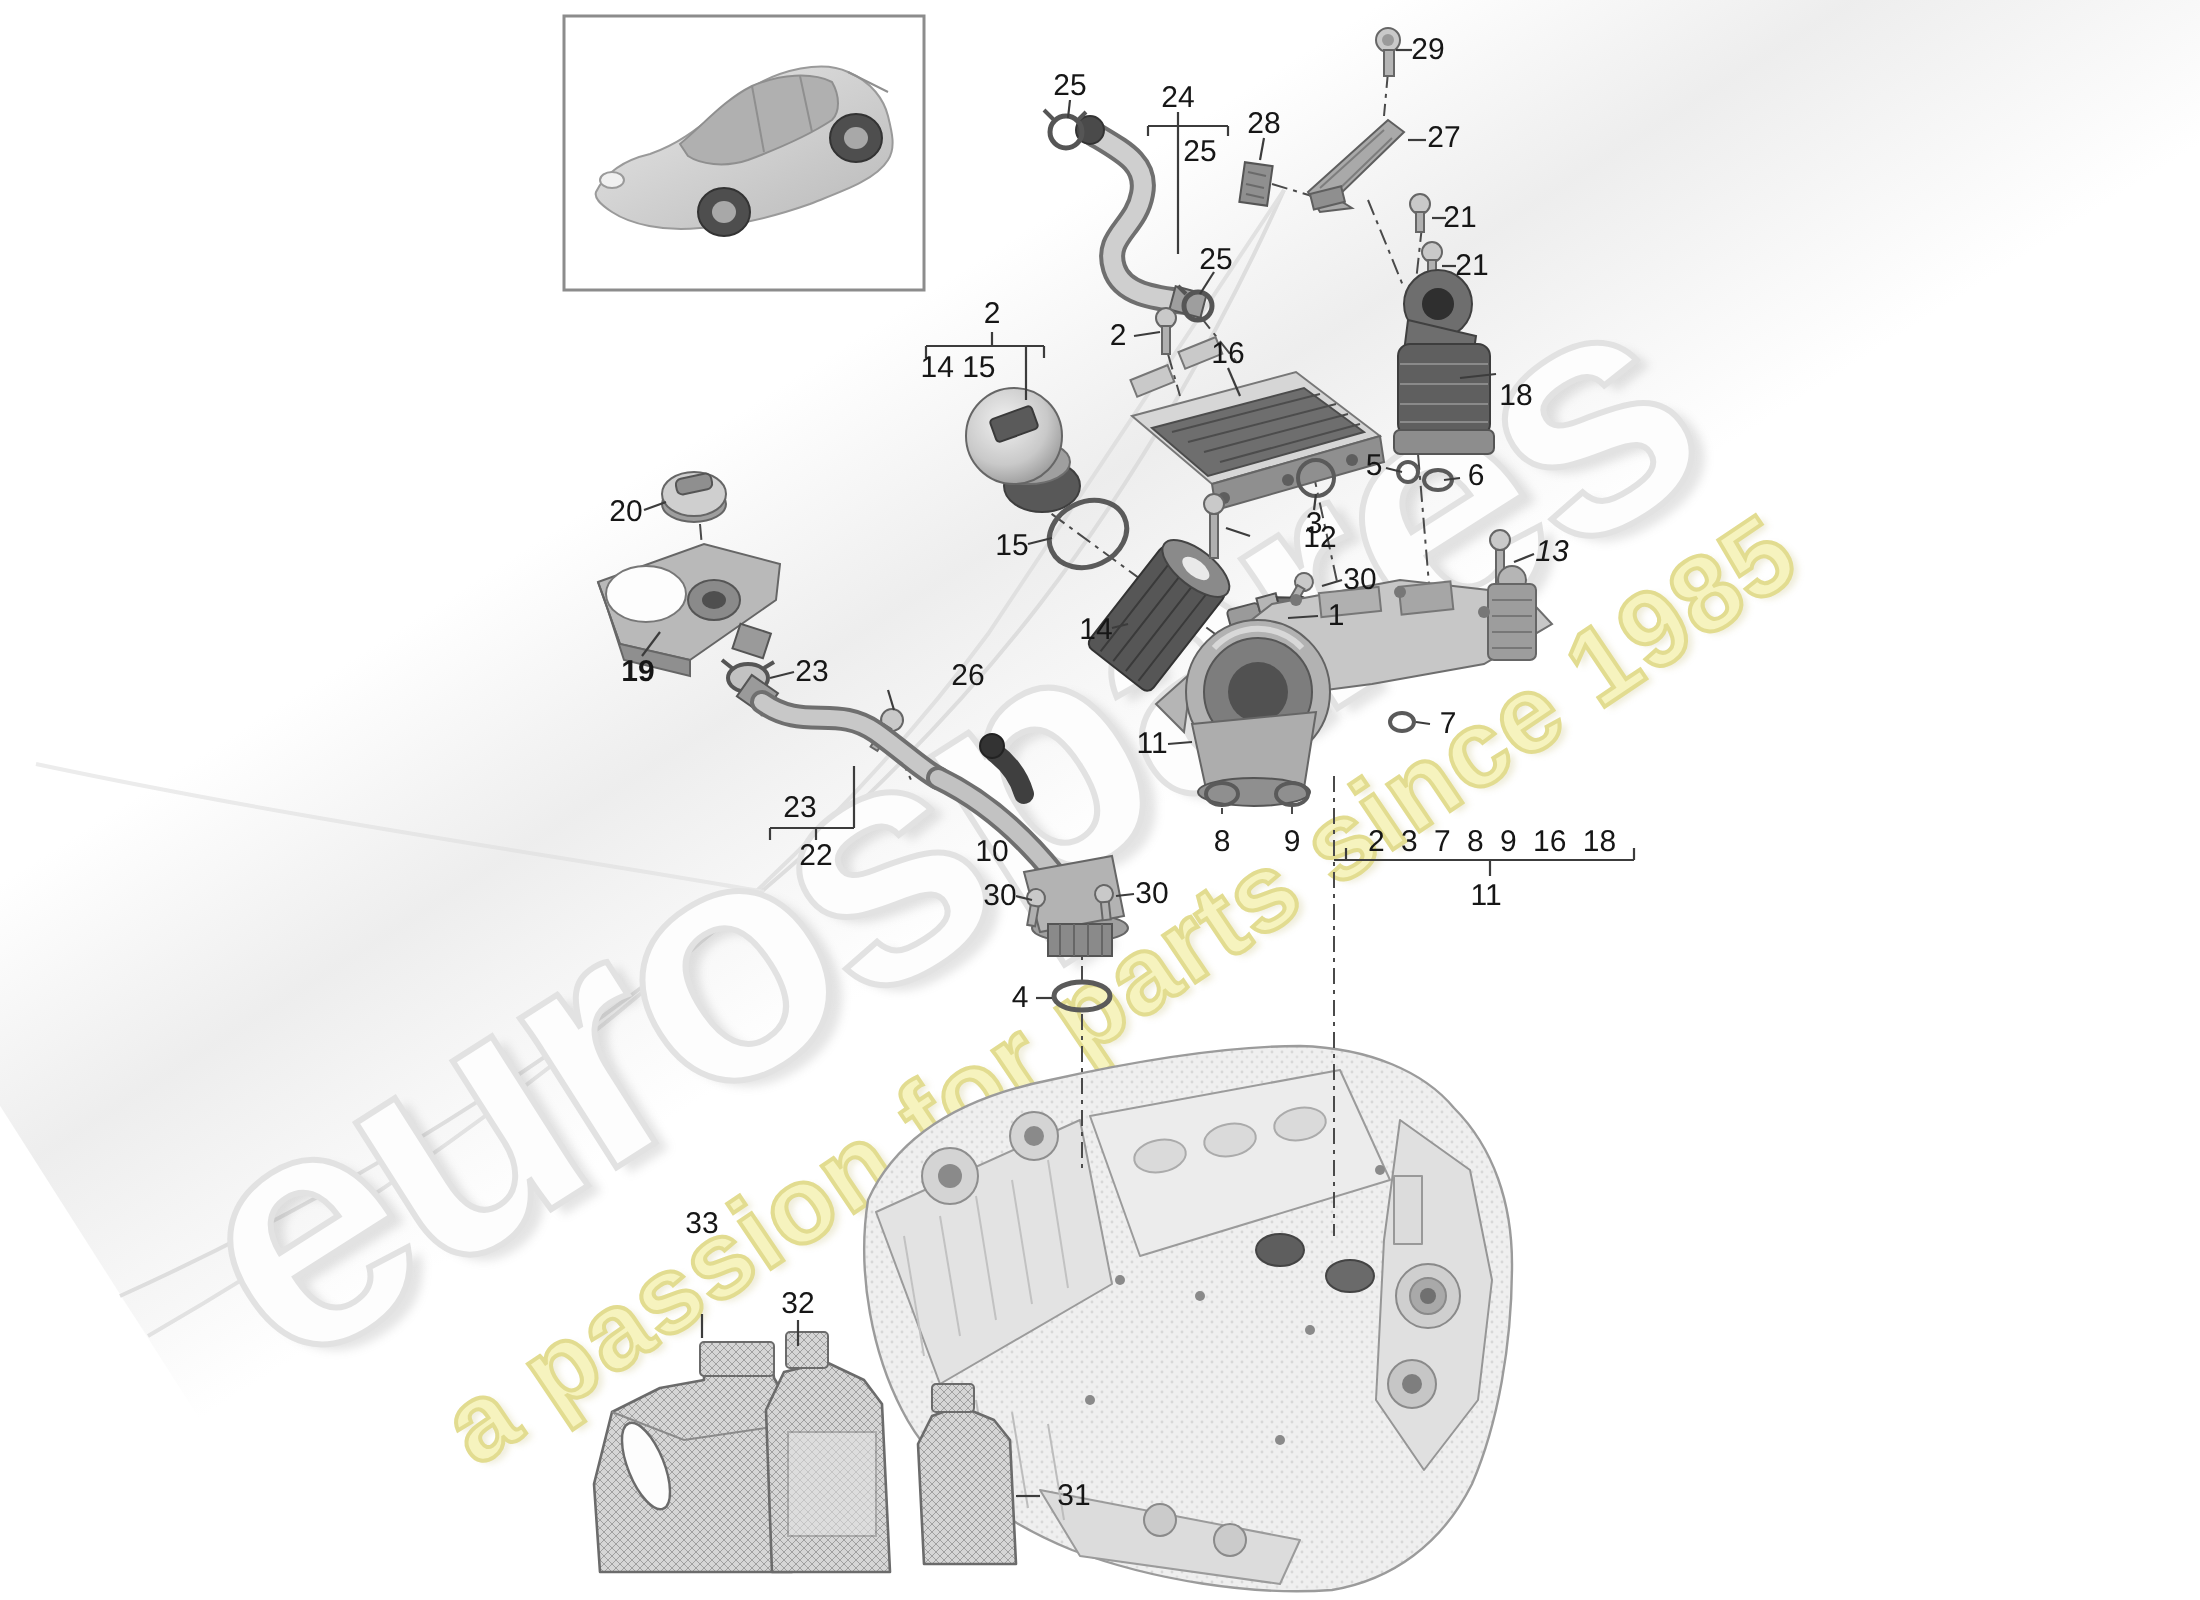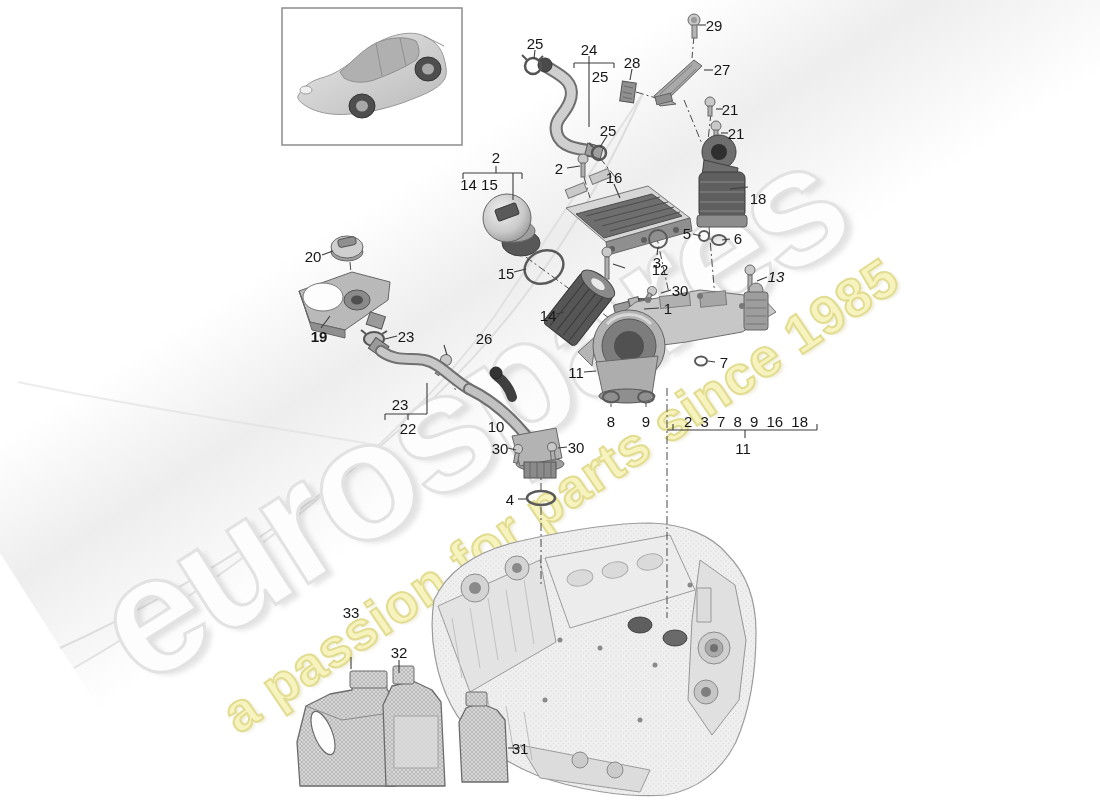--- a/index.html
+++ b/index.html
@@ -416,15 +416,15 @@
       <span class="label" style="left: 611px; top: 421px;">8</span>
       <span class="label" style="left: 646px; top: 421px;">9</span>
       <span class="label spread" style="left: 746px; top: 421px;">2 3 7 8 9 16 18</span>
       <span class="label" style="left: 408px; top: 428px;">22</span>
       <span class="label" style="left: 500px; top: 448px;">30</span>
       <span class="label" style="left: 576px; top: 447px;">30</span>
       <span class="label" style="left: 743px; top: 448px;">11</span>
       <span class="label" style="left: 510px; top: 499px;">4</span>
       <span class="label" style="left: 351px; top: 612px;">33</span>
       <span class="label" style="left: 399px; top: 652px;">32</span>
-      <span class="label" style="left: 520px; top: 748px;">31</span>
+      <span class="label" style="left: 537px; top: 748px;">31</span>
     </div>
 </div>
 
 </body></html>

